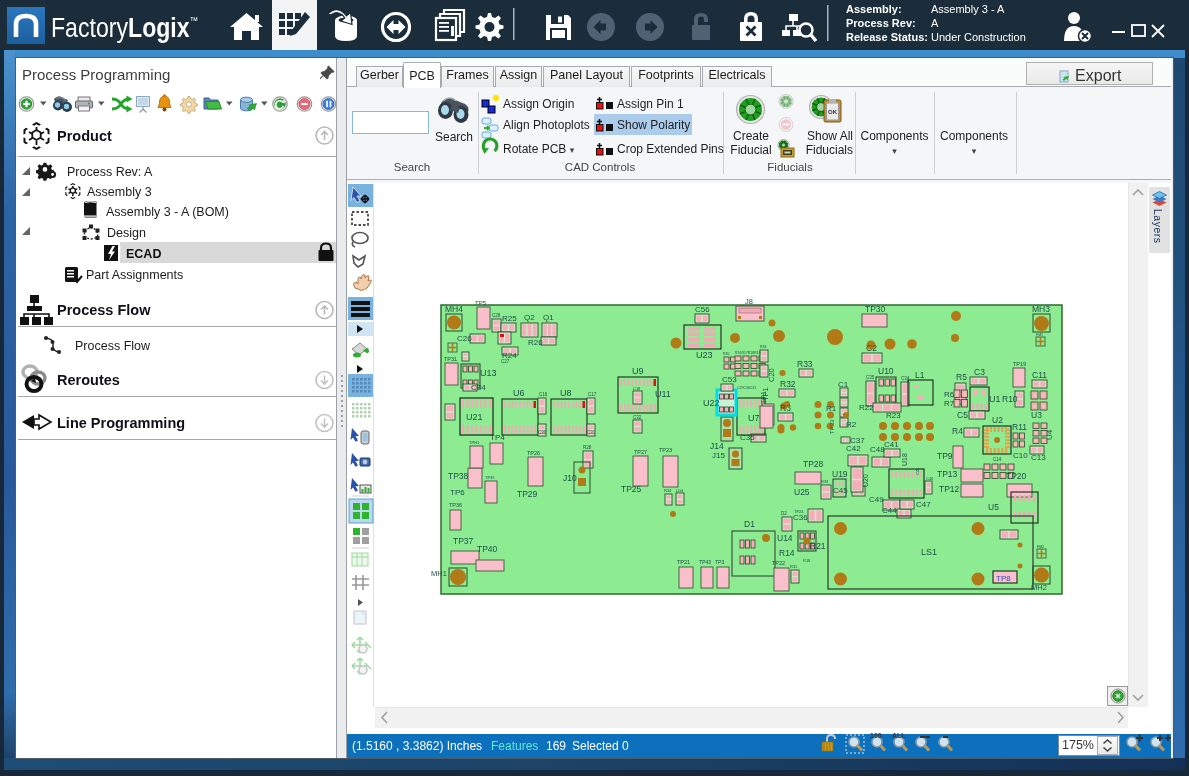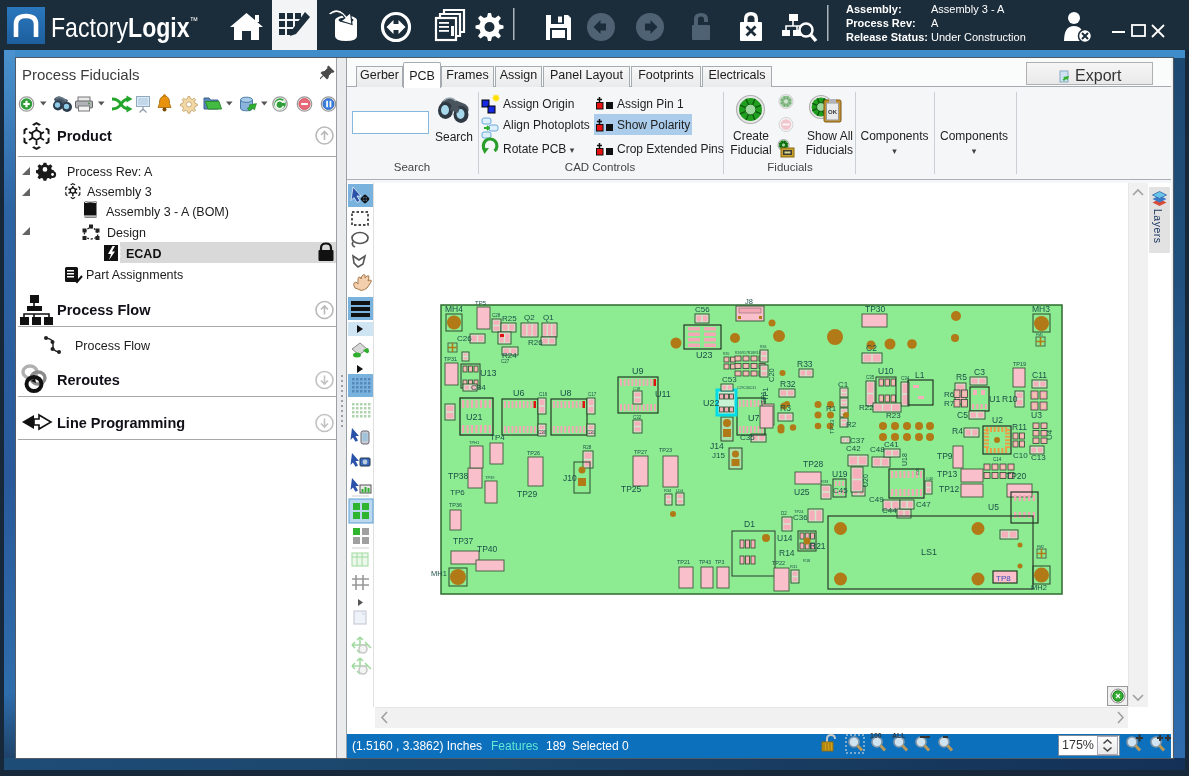--- a/index.html
+++ b/index.html
@@ -126,21 +126,21 @@
       </g>
 
  <rect x="1112" y="31" width="13" height="2"></rect>
  <rect x="1132" y="25" width="13" height="11" fill="none" stroke="#fff" stroke-width="1.8"></rect>
  <path d="M1152 25 l12 12 m0 -12 l-12 12" stroke="#fff" stroke-width="1.8"></path>
 </g>
   </svg>
 <div class="abs" style="left:846px;top:2px;color:#fff;font-size:11px;font-weight:bold;line-height:14px">Assembly:<br>Process Rev:<br>Release Status:</div>
 <div class="abs" style="left:931px;top:2px;color:#fff;font-size:11px;line-height:14px">Assembly 3 - A<br>A<br>Under Construction</div>
 <div class="abs" id="leftpanel"></div>
-<div class="abs" style="left:22px;top:66px;font-size:15px;color:#3c3c3c">Process Fiducials</div>
+<div class="abs" style="left:22px;top:66px;font-size:15px;color:#3c3c3c">Process Programming</div>
 <svg class="abs" style="left:320px;top:64px" width="16" height="16">
     <g fill="#4a4a4a">
       <path d="M8.5 1.5 l6 6 -1.5 1.5 -1 -0.5 -3 3 -0.5 2.5 -1.5 1.5 -3.5 -3.5 -3.5 3.5 -0.7 -0.7 3.5 -3.5 -2.3 -2.3 1.5 -1.5 2.5 -0.5 3 -3 -0.5 -1 z"></path>
     </g>
   </svg>
 <svg class="abs" style="left:16px;top:90px" width="321" height="26" font-family="Liberation Sans">
 <g transform="translate(-16,-90)">
 
 <circle cx="26.5" cy="104" r="7.2" fill="#fff" stroke="#9a9a9a" stroke-width="1.3"></circle>
       <circle cx="26.5" cy="104" r="5.8" fill="#2f9e38"></circle>
@@ -668,21 +668,21 @@
       </g>
       <g opacity="0.45" stroke="#2fae2f" stroke-width="1.6" fill="none" transform="translate(350,657)">
         <path d="M10 1 v16 M2 9 h16 M10 1 l-3 3 m3 -3 l3 3 M10 17 l-3 -3 m3 3 l3 -3 M2 9 l3 -3 m-3 3 l3 3 M18 9 l-3 -3 m3 3 l3 3"></path>
         <circle cx="13" cy="13" r="4" fill="#e8e8e8" stroke="#888"></circle>
       </g>
     </g>
   </svg>
 <div class="abs" id="statusbar"></div>
 <div class="abs" style="left:352px;top:739px;color:#fff;font-size:12px">(1.5160 , 3.3862) Inches</div>
 <div class="abs" style="left:491px;top:739px;color:#5eead4;font-size:12px">Features</div>
-<div class="abs" style="left:546px;top:739px;color:#fff;font-size:12px">189</div>
+<div class="abs" style="left:546px;top:739px;color:#fff;font-size:12px">169</div>
 <div class="abs" style="left:572px;top:739px;color:#fff;font-size:12px">Selected</div>
 <div class="abs" style="left:622px;top:739px;color:#fff;font-size:12px">0</div>
 <svg class="abs" style="left:815px;top:733px" width="360" height="24" font-family="Liberation Sans">
     <g transform="translate(-815,-733)">
       <path d="M827 742 v-3 q0 -4 4 -4 t4 4" fill="none" stroke="#c8c8c8" stroke-width="2"></path>
       <rect x="822" y="742" width="11" height="9" fill="#d4a017" stroke="#8a6a10"></rect>
       <g stroke="#8a6a10" stroke-width="1">
         <path d="M824 743 v7 M827 743 v7 M830 743 v7"></path>
       </g>
       <rect x="846" y="735" width="18" height="18" fill="none" stroke="#e8e8e8" stroke-dasharray="2 2"></rect>

